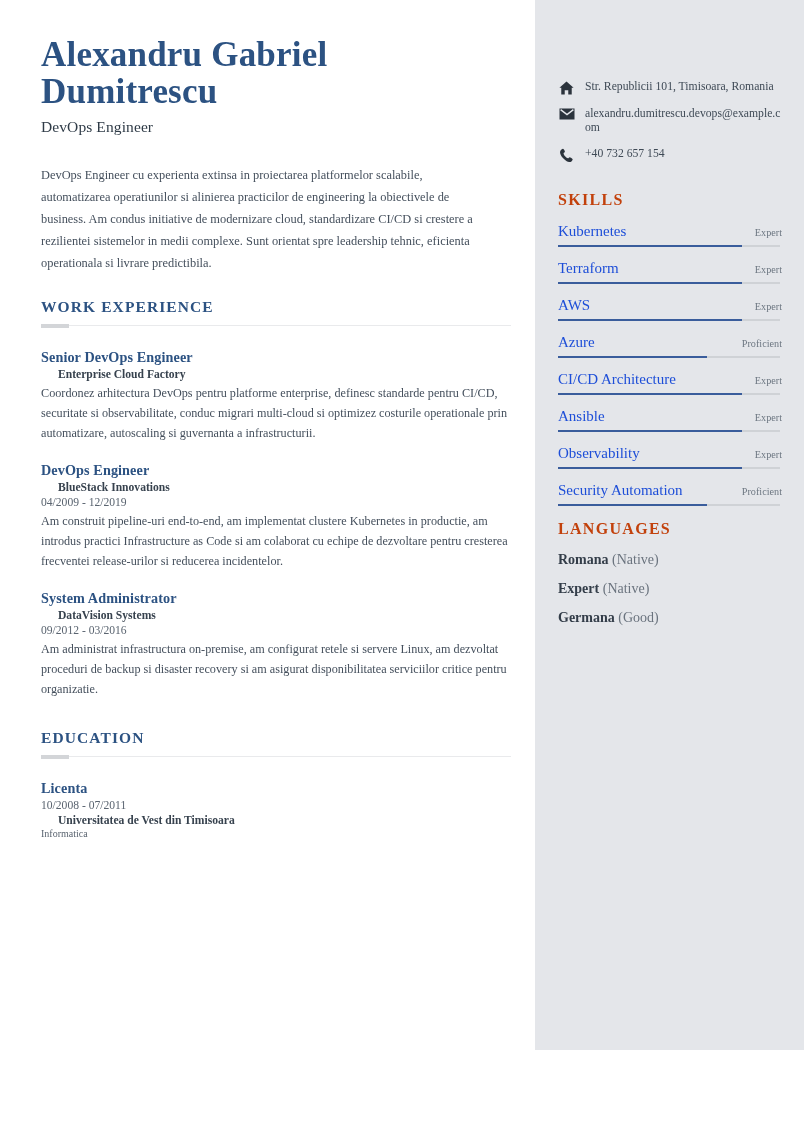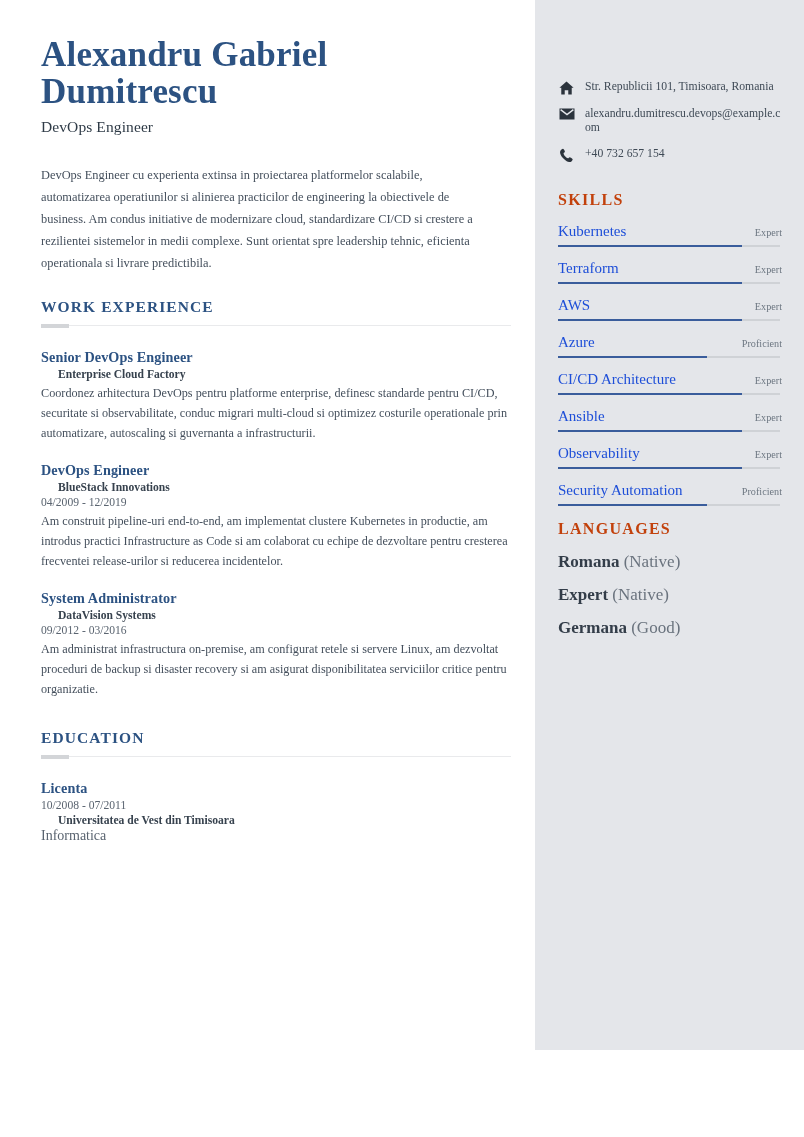--- a/index.html
+++ b/index.html
@@ -108,21 +108,21 @@
     margin-top: 2px;
   }
   .entry-desc {
     font-size: 12.2px;
     line-height: 20px;
     color: #444f5c;
     margin-top: 2px;
     width: 470px;
   }
   .entry-field {
-    font-size: 14px;
+    font-size: 10px;
     color: #5a6470;
     margin-top: 1px;
   }
 
   
   .sidebar {
     position: absolute;
     left: 558px;
     top: 0;
     width: 224px;
@@ -187,21 +187,21 @@
   }
   .skill-bar-fill {
     position: absolute;
     left: 0; top: 0;
     height: 2px;
     background: #3a5d9c;
   }
 
   .languages { margin-top: 14px; }
   .lang {
-    font-size: 17px;
+    font-size: 14px;
     margin-bottom: 13px;
     color: #6a737e;
   }
   .lang-name {
     font-weight: 700;
     color: #333d49;
   }
   .lang-level { color: #6a737e; }
 </style>
 </head>

